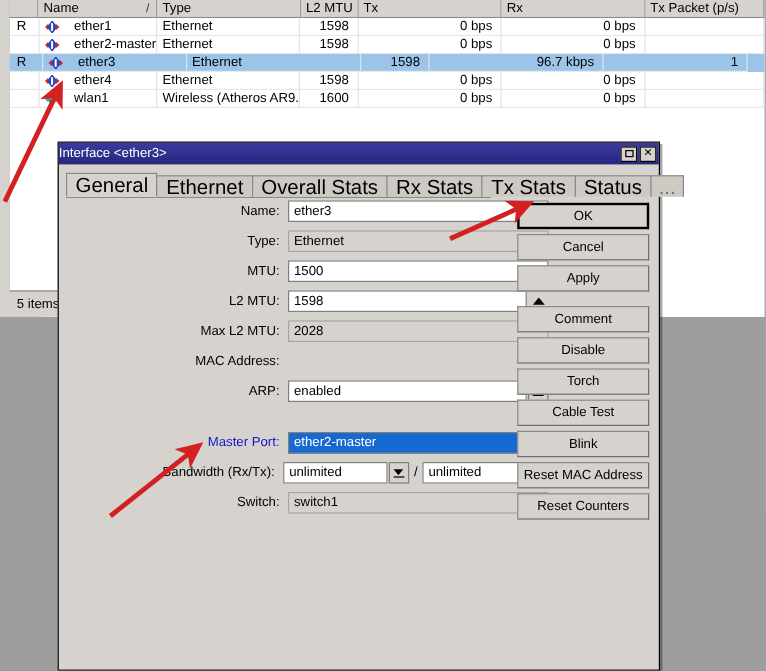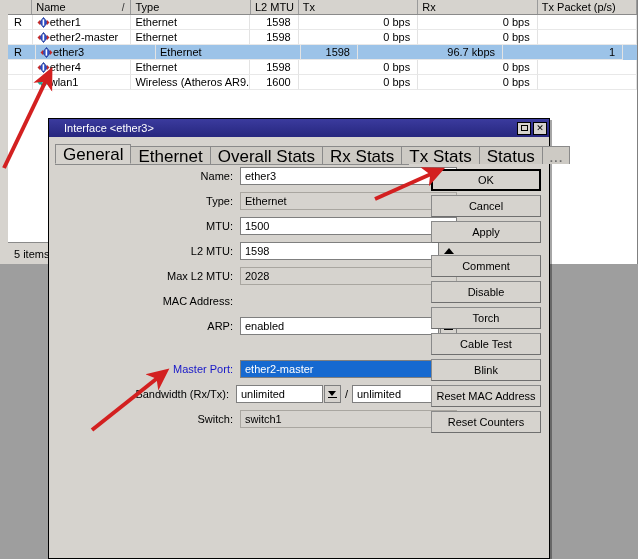--- a/index.html
+++ b/index.html
@@ -49,21 +49,21 @@
   .cell {
     box-sizing: border-box;
     border-right: 1px solid #e3e3e3;
     border-bottom: 1px solid #e8e8e8;
     padding: 1px 4px 0 4px;
     font-size: 11px; line-height: 13px;
     white-space: nowrap; overflow: hidden;
   }
   .cell.num { text-align: right; padding-right: 7px; }
   .cell.flag { text-align: left; padding-left: 6px; }
-  .iconcell { display: flex; align-items: center; gap: 0; }
+  .iconcell { display: flex; align-items: center; gap: 12px; }
 
   
   .ifico { width: 13px; height: 11px; display: inline-block; position: relative; flex: none; }
   .ifico svg { display: block; }
 
   .status-strip {
     position: absolute; left: 8px; bottom: 0; width: 155px; height: 22px;
     background: #d6d3ce;
     border-top: 1px solid #8a8a8a;
     border-right: 1px solid #8a8a8a;
@@ -89,21 +89,21 @@
     background: #d6d3ce;
     border: 1px solid #000;
     box-sizing: border-box;
     box-shadow: 2px 2px 0 rgba(0,0,0,0.35);
   }
   .titlebar {
     height: 18px;
     background: #2e2e8f;
     background: linear-gradient(to bottom, #3b3b9e 0%, #26267e 100%);
     display: flex; align-items: center;
-    padding: 0 2px 0 15px;
+    padding: 0 2px 0 0;
     box-sizing: border-box;
   }
   .titlebar .ttl {
     color: #fff; font-size: 11px; flex: 1; white-space: nowrap; overflow: hidden;
   }
   .winbtn {
     width: 14px; height: 13px; margin-left: 2px;
     background: #d6d3ce;
     border: 1px solid #000;
     box-sizing: border-box;

